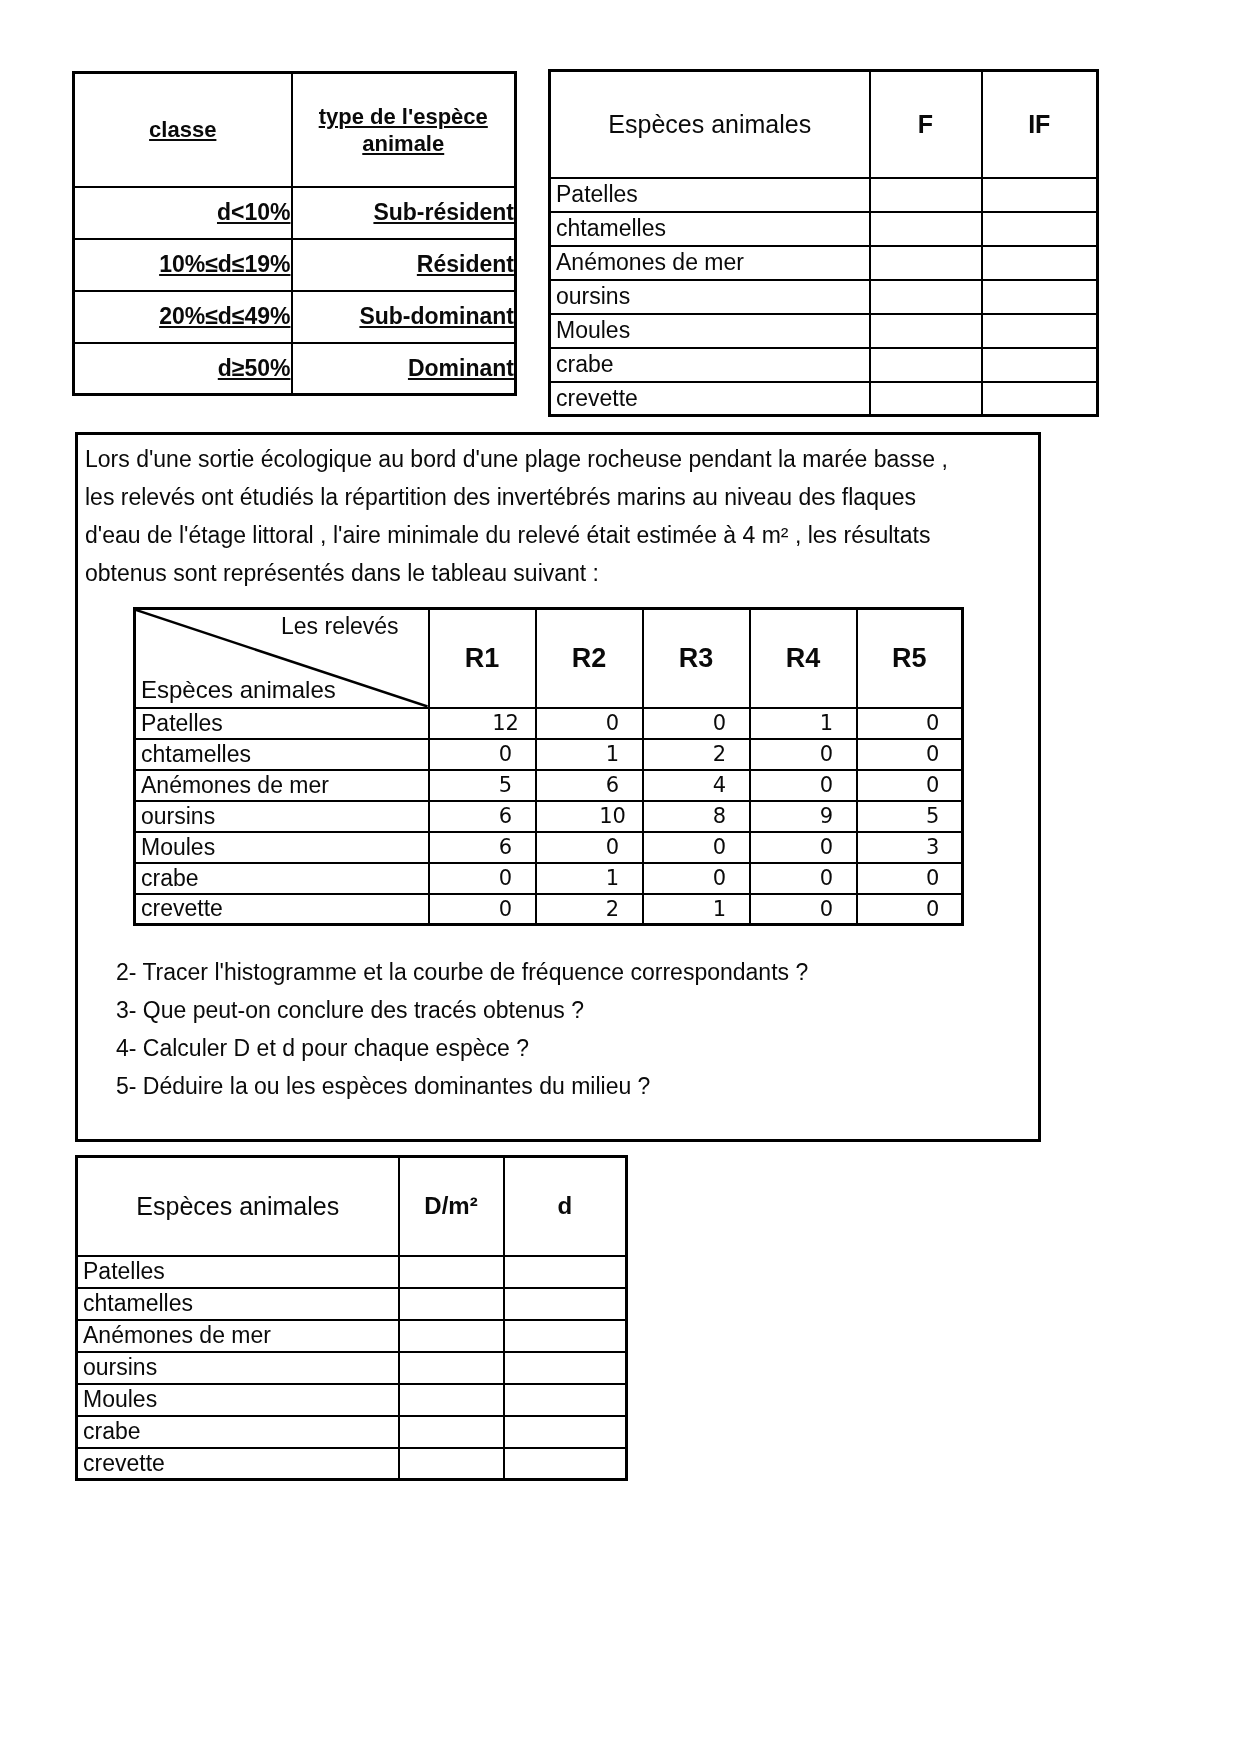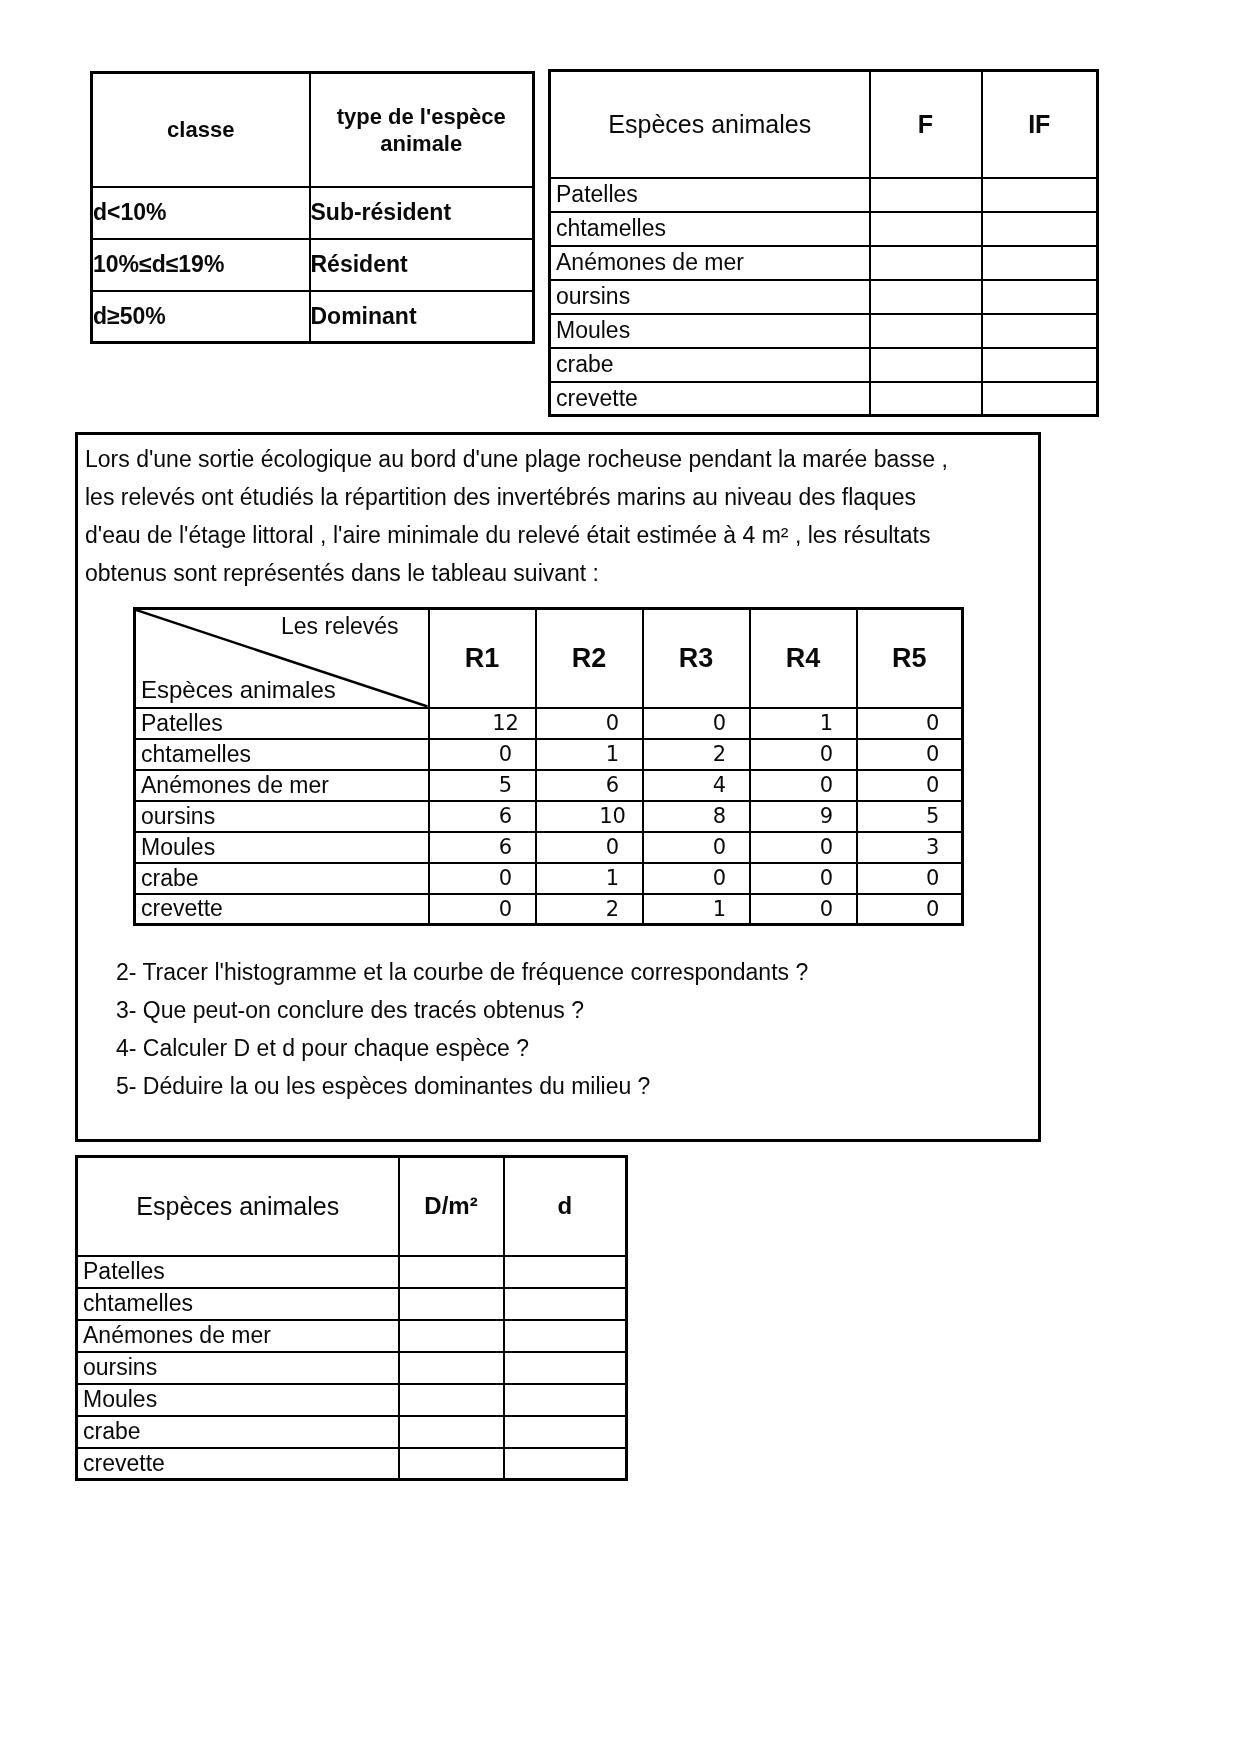--- a/index.html
+++ b/index.html
@@ -6,23 +6,23 @@
   html,body { background:#ffffff; }
   .page {
     position:relative; width:1240px; height:1754px; background:#ffffff;
     color:#0a0a0a; font-family:"Liberation Sans", sans-serif; overflow:hidden;
   }
   table { border-collapse:collapse; table-layout:fixed; position:absolute; background:#fff; }
   .tbl { border:3px solid #000; }
   .tbl td, .tbl th { border:2px solid #000; overflow:hidden; }
 
   
-  .classif { left:90px; top:71px; width:442px; }
+  .classif { left:72px; top:71px; width:442px;text-decoration:underline; }
   .classif th { height:114px; font-size:22px; font-weight:bold; text-align:center; vertical-align:middle; line-height:27px; padding:0 18px; }
-  .classif td { height:52px; text-align:left; vertical-align:middle; font-size:23px; font-weight:bold; }
+  .classif td { height:52px; text-align:right; vertical-align:middle; font-size:23px; font-weight:bold; }
   .classif td.type-cell { font-weight:600; }
 
   
   .f-if { left:548px; top:69px; width:548px; }
   .f-if th { height:107px; vertical-align:middle; text-align:center; }
   .f-if th.species-h { font-size:25px; font-weight:400; }
   .f-if th.fh { font-size:25px; font-weight:bold; }
   .f-if td { height:34px; font-size:23px; vertical-align:middle; padding-left:5px; }
 
   
@@ -66,20 +66,24 @@
       <th>classe</th>
       <th>type de l'espèce animale</th>
     </tr>
     <tr>
       <td class="classe-cell">d&lt;10%</td>
       <td class="type-cell">Sub-résident</td>
     </tr>
     <tr>
       <td class="classe-cell">10%≤d≤19%</td>
       <td class="type-cell">Résident</td>
+    </tr>
+    <tr>
+      <td class="classe-cell">20%≤d≤49%</td>
+      <td class="type-cell">Sub-dominant</td>
     </tr>
     <tr>
       <td class="classe-cell">d≥50%</td>
       <td class="type-cell">Dominant</td>
     </tr>
   </tbody>
     </table>
 
   <table class="tbl f-if">
     <colgroup>

